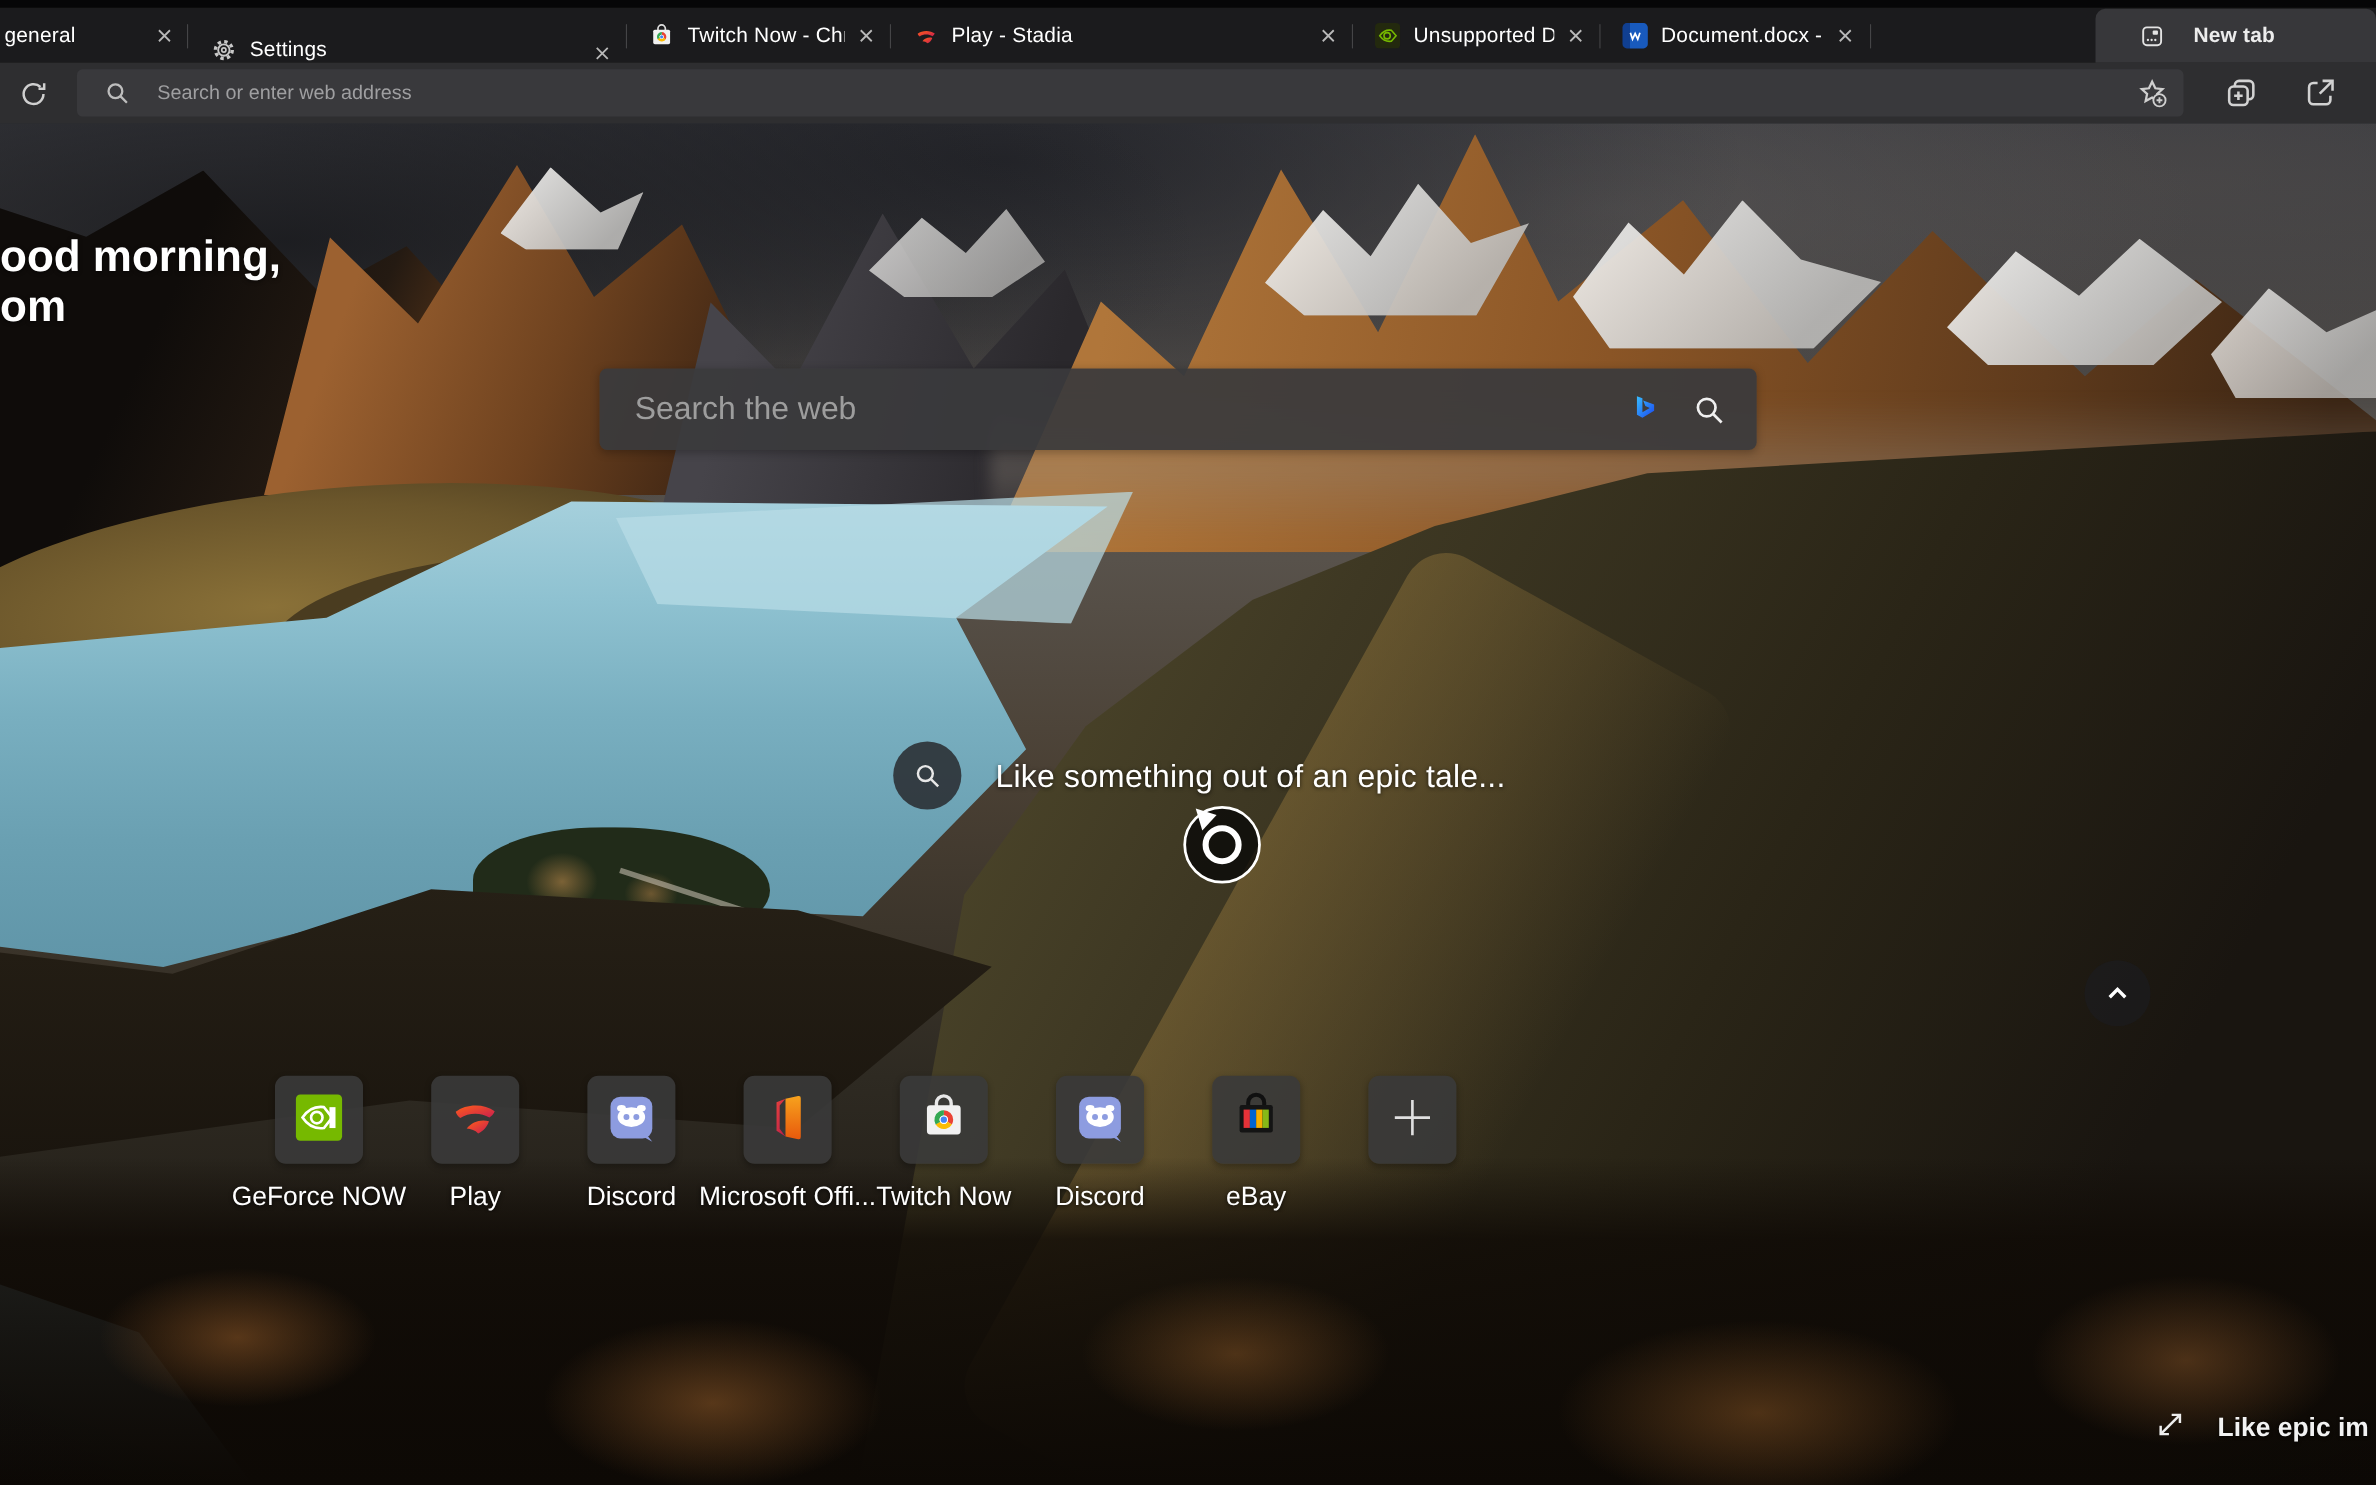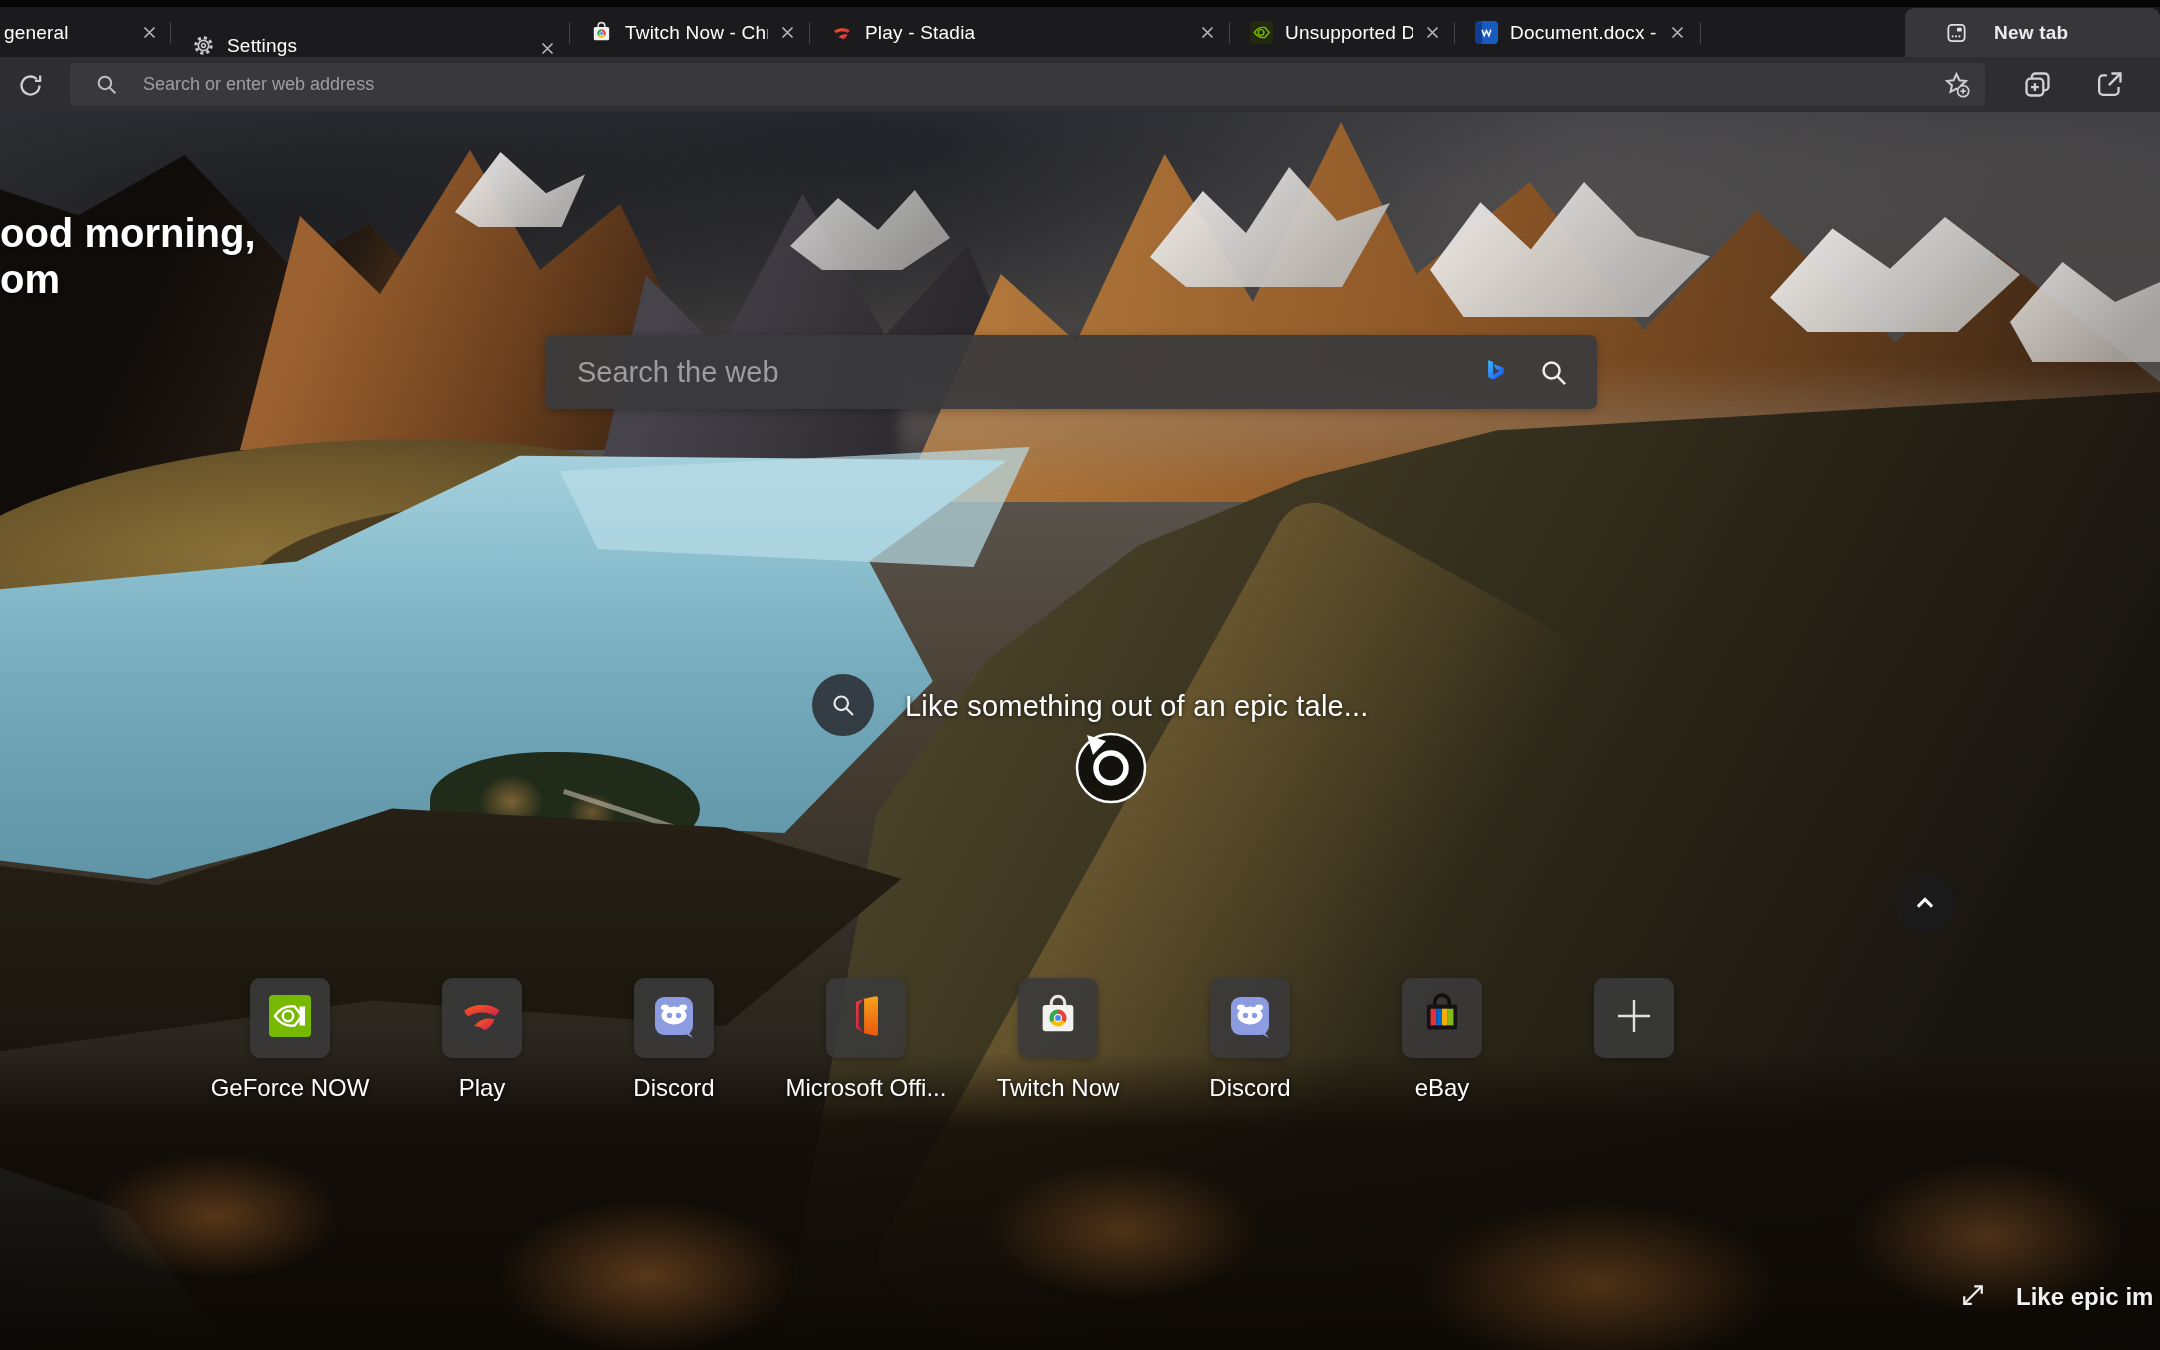--- a/index.html
+++ b/index.html
@@ -110,21 +110,21 @@
   .websearch input{flex:1 1 auto;background:transparent;border:none;outline:none;font-size:29px;color:#cfcfcf;
      font-family:Liberation Sans, sans-serif;}
   .websearch input::placeholder{color:#9d9d9d;}
   .websearch .bing{flex:0 0 auto;margin-right:28px;display:flex;}
   .websearch .wmag{flex:0 0 auto;display:flex;}
   .tale-btn{position:absolute;left:812px;top:562px;width:62px;height:62px;border-radius:50%;
      background:rgba(42,46,50,.88);display:flex;align-items:center;justify-content:center;}
   .tale-text{position:absolute;left:905px;top:578px;color:#fff;font-size:29px;
      text-shadow:0 1px 4px rgba(0,0,0,.7);letter-spacing:.2px;}
   .cursor-ind{position:absolute;left:1066px;top:609px;width:90px;height:90px;}
-  .quicklinks{position:absolute;left:250px;top:866px;display:flex;gap:112px;}
+  .quicklinks{position:absolute;left:250px;top:866px;display:flex;gap:62px;}
   .ql{position:relative;width:80px;height:80px;}
   .ql .tile{width:80px;height:80px;border-radius:10px;background:rgba(58,58,58,.9);
      display:flex;align-items:center;justify-content:center;box-shadow:0 2px 6px rgba(0,0,0,.3);}
   .ql .lbl{position:absolute;left:-60px;top:96px;width:200px;text-align:center;color:#fff;font-size:24px;
      white-space:nowrap;overflow:hidden;text-shadow:0 1px 4px rgba(0,0,0,.8);}
   .scrolltop{position:absolute;left:1895px;top:761px;width:60px;height:60px;border-radius:50%;
      background:rgba(28,28,30,.72);display:flex;align-items:center;justify-content:center;}
   .attrib{position:absolute;left:1958px;top:1168px;display:flex;align-items:center;gap:28px;}
   .attrib .txt{color:#f2f2f2;font-size:24px;font-weight:700;white-space:nowrap;
      text-shadow:0 1px 3px rgba(0,0,0,.8);}

